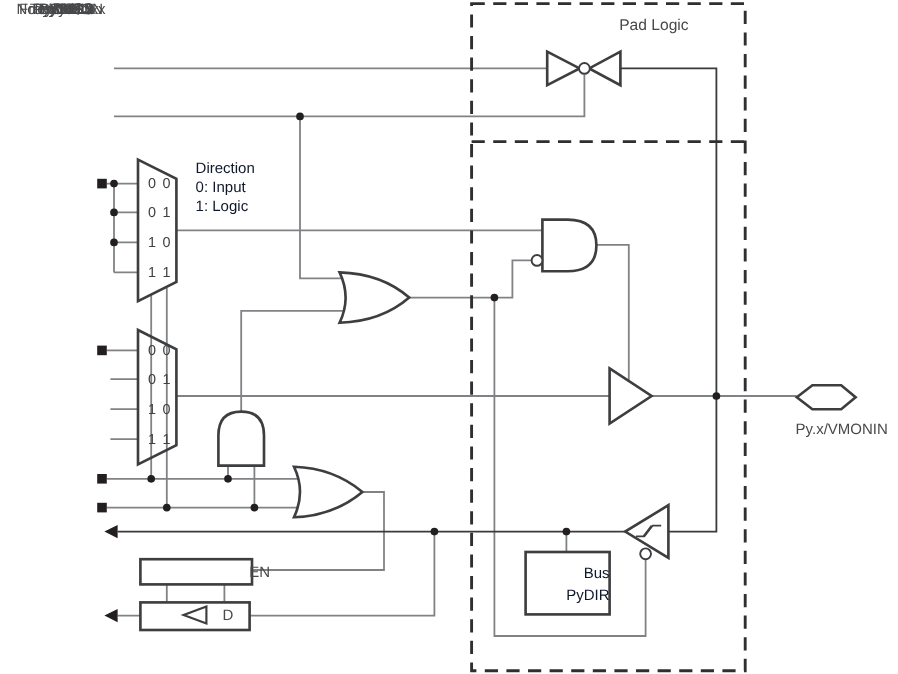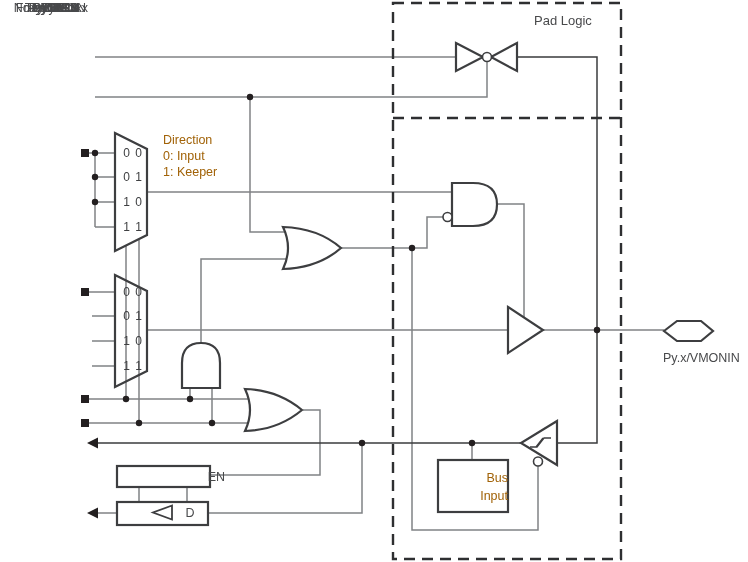--- a/index.html
+++ b/index.html
@@ -13,21 +13,21 @@
   #stage svg{position:absolute;left:0;top:0;}
   .lbl{
     position:absolute;font-size:12.5px;line-height:16px;color:#48494b;
     white-space:nowrap;
   }
   .lbl-r{text-align:right;}
   .bit{
     position:absolute;width:26px;left:117px;text-align:right;
     font-size:12px;line-height:15px;color:#3f4042;letter-spacing:1px;
   }
-  .note{position:absolute;font-size:12.5px;line-height:16px;color:#a16207;}
+  .note{position:absolute;font-size:12.5px;line-height:16px;color:#0f172a;}
   .ctr{text-align:center;}
 </style>
 </head>
 <body>
 
 <div id="stage">
 
   <svg width="748" height="562" viewBox="0 0 748 562">
 
     <g stroke="#808285" stroke-width="1.5" fill="none">
@@ -142,27 +142,27 @@
   <span class="bit" style="top:220px;">1 1</span>
 
   <span class="bit" style="top:285px;">0 0</span>
   <span class="bit" style="top:309px;">0 1</span>
   <span class="bit" style="top:334px;">1 0</span>
   <span class="bit" style="top:359px;">1 1</span>
 
   <div class="note" style="left:163px;top:132px;">
     <div>Direction</div>
     <div>0: Input</div>
-    <div>1: Keeper</div>
+    <div>1: Logic</div>
   </div>
 
   <span class="lbl lbl-r" style="left:117px;top:469px;width:81px;padding-left:27px;">EN</span>
   <span class="lbl ctr" style="left:182px;top:505px;width:16px;">D</span>
 
   <div class="note ctr" style="left:438px;top:469px;width:70px;line-height:18px;text-align:right;">
     <div>Bus</div>
-    <div>Input</div>
+    <div>PyDIR</div>
   </div>
 
-  <span class="lbl" style="left:534px;top:13px;font-size:13px;">Pad Logic</span>
+  <span class="lbl" style="left:516px;top:13px;font-size:13px;">Pad Logic</span>
   <span class="lbl" style="left:663px;top:350px;">Py.x/VMONIN</span>
 
 </div>
 
 </body></html>

